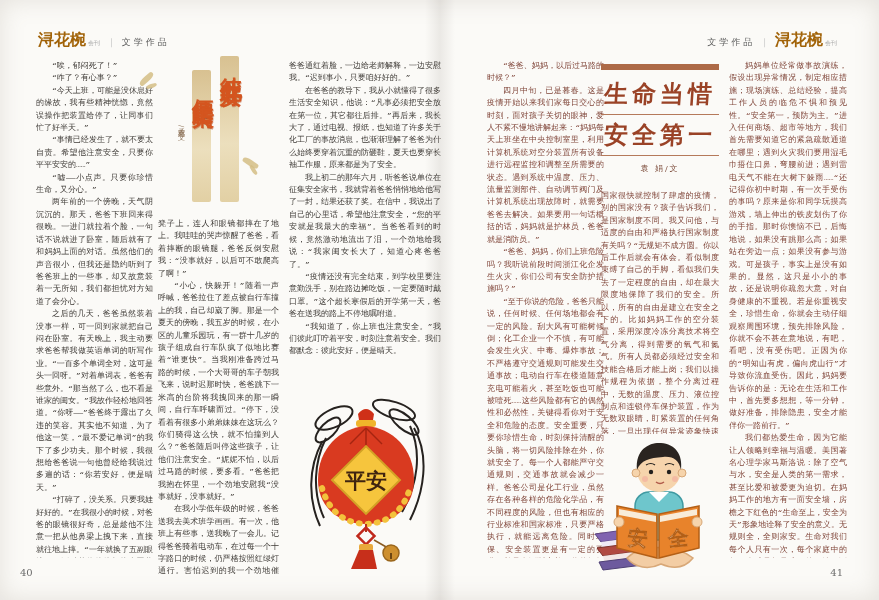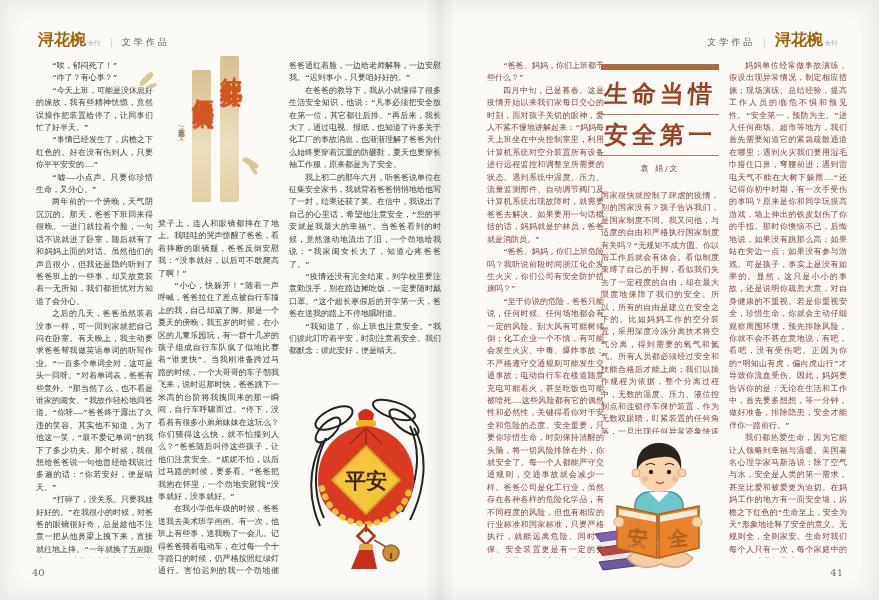--- a/index.html
+++ b/index.html
@@ -59,21 +59,21 @@
   .r-titleblock { position:absolute; left:601px; top:64px; width:118px; text-align:center; }
   .r-topbar { height:6px; background:#ad6a47; margin-bottom:9px; }
   .r-title-line { font-size:24px; font-weight:bold; color:#9a4226; letter-spacing:4px;
                   font-family:"DejaVu Serif", serif; line-height:30px;
                   transform:skewX(-4deg); }
   .r-rule { height:1px; background:#b5795a; margin:5px 0; }
   .r-author { font-size:8px; color:#7c4b3a; margin-top:7px; letter-spacing:2px; }
 
   
   .pagenum { position:absolute; bottom:22px; font-size:10px; color:#6c6c6c; }
-  .pagenum-left { left:32px; }
+  .pagenum-left { left:20px; }
   .pagenum-right { right:36px; }
 
   
   .illus { position:absolute; }
   .illus-sachet { left:290px; top:392px; width:152px; height:178px; }
   .illus-boy { left:589px; top:430px; width:132px; height:142px; }
 </style>
 </head>
 <body>
 
@@ -83,21 +83,21 @@
     <span class="logo-script">浔花椀</span><span class="logo-sub">会刊</span><span class="hdr-div">｜</span><span class="hdr-section">文学作品</span>
   </div>
   <div class="header header-right">
     <span class="hdr-section">文学作品</span><span class="hdr-div">｜</span><span class="logo-script">浔花椀</span><span class="logo-sub">会刊</span>
   </div>
 
   <div class="col left-text" style="left:36px; top:60px; width:117px; height:498px;">
       <p>“唉，郁闷死了！”</p>
       <p>“咋了？有心事？”</p>
       <p>“今天上班，可能是没休息好的缘故，我有些精神恍惚，竟然误操作把装置给停了，让同事们忙了好半天。”</p>
-      <p>“事情已经发生了，房檐之下红色的。好在没有伤到人，只要你平平安安的……”</p>
+      <p>“事情已经发生了，就不要太自责。希望他注意安全，只要你平平安安的……”</p>
       <p>“嘘——小点声。只要你珍惜生命，又分心。”</p>
       <p>两年前的一个傍晚，天气阴沉沉的。那天，爸爸下班回来得很晚。一进门就拉着个脸，一句话不说就进了卧室，随后就有了和妈妈上面的对话。虽然他们的声音很小，但我还是隐约听到了爸爸班上的一些事，却又故意装着一无所知，我们都担忧对方知道了会分心。</p>
       <p>之后的几天，爸爸虽然装着没事一样，可一回到家就把自己闷在卧室。有天晚上，我主动要求爸爸帮我做英语单词的听写作业。“一百多个单词全对，这可是头一回呀。”对着单词表，爸爸有些意外。“那当然了么，也不看是谁家的闺女。”我故作轻松地回答道。“你呀——”爸爸终于露出了久违的笑容。其实他不知道，为了他这一笑，“最不爱记单词”的我下了多少功夫。那个时候，我很想给爸爸说一句他曾经给我说过多遍的话：“你若安好，便是晴天。”</p>
       <p>“打碎了，没关系。只要我娃好好的。”在我很小的时候，对爸爸的眼镜很好奇，总是趁他不注意一把从他鼻梁上拽下来，直接就往地上摔。“一年就换了五副眼镜，可平时节俭的他却从未因此给你发过脾气。只是后来把玻璃镜片换成了树脂的。”妈妈还给我说了这么一件事。有一次，爸爸睡觉的时候，特意把眼镜放在衣柜顶上，就怕我拿着玩。结果我踩在</p>
     </div>
 
   <div class="l-titleblock">
     <span class="leaf leaf1a"></span>
     <span class="leaf small leaf1b"></span>
     <div class="tbar tbar1"></div>
@@ -159,21 +159,21 @@
       <path d="M69,158 L61,177 L87,177 L83,158 Z" fill="#c72f1b"></path>
       <line x1="84" y1="148" x2="98" y2="156" stroke="#8a5a20" stroke-width="1.5"></line>
       <circle cx="101" cy="161" r="8" fill="#cd8f2f" stroke="#9a661c" stroke-width="1.5"></circle>
       <line x1="101" y1="161" x2="101" y2="167" stroke="#6d4512" stroke-width="2"></line>
     </svg>
   </div>
 
   <div class="pagenum pagenum-left">40</div>
 
   <div class="col right-text" style="left:487px; top:60px; width:117px; height:498px;">
-      <p>“爸爸、妈妈，你们上班都干些什么？”</p>
+      <p>“爸爸、妈妈，以后过马路的时候？”</p>
       <p>四月中旬，已是暮春。这是疫情开始以来我们家每日交心的时刻，面对孩子关切的眼神，爱人不紧不慢地讲解起来：“妈妈每天上班坐在中央控制室里，利用计算机系统对空分装置所有设备进行远程监控和调整至所需要的状态。遇到系统中温度、压力、流量监测部件、自动调节阀门及计算机系统出现故障时，就需要爸爸去解决。如果要用一句话概括的话，妈妈就是护林员，爸爸就是消防员。”</p>
       <p>“爸爸、妈妈，你们上班危险吗？我听说前段时间浙江化企发生火灾，你们公司有安全防护措施吗？”</p>
       <p>“至于你说的危险，爸爸只能说，任何时候、任何场地都会有一定的风险。刮大风有可能树倾倒；化工企业一个不慎，有可能会发生火灾、中毒、爆炸事故；不严格遵守交通规则可能发生交通事故；电动自行车在楼道随意充电可能着火，甚至吃饭也可能被噎死……这些风险都有它的偶然性和必然性，关键得看你对于安全和危险的态度。安全重要，只要你珍惜生命，时刻保持清醒的头脑，将一切风险排除在外，你就安全了。每一个人都能严守交通规则，交通事故就会减少一样。爸爸公司是化工行业，虽然存在各种各样的危险化学品，有不同程度的风险，但也有相应的行业标准和国家标准，只要严格执行，就能远离危险。同时环保、安全装置更是有一定的要求，并且在不断完善。爸爸妈妈也要不定期地进行应急演练，保障人员安全。就像咱家门口设有消防通道和消防器材，一旦发生火灾，我们应用它们扑灭初期火灾；火灾变大时，我们则需要会逃生，会拨打消防热线，等待专业消防人员救援。”</p>
     </div>
 
   <div class="r-titleblock">
     <div class="r-topbar"></div>
     <div class="r-title-line">生命当惜</div>
     <div class="r-rule"></div>
     <div class="r-title-line">安全第一</div>

